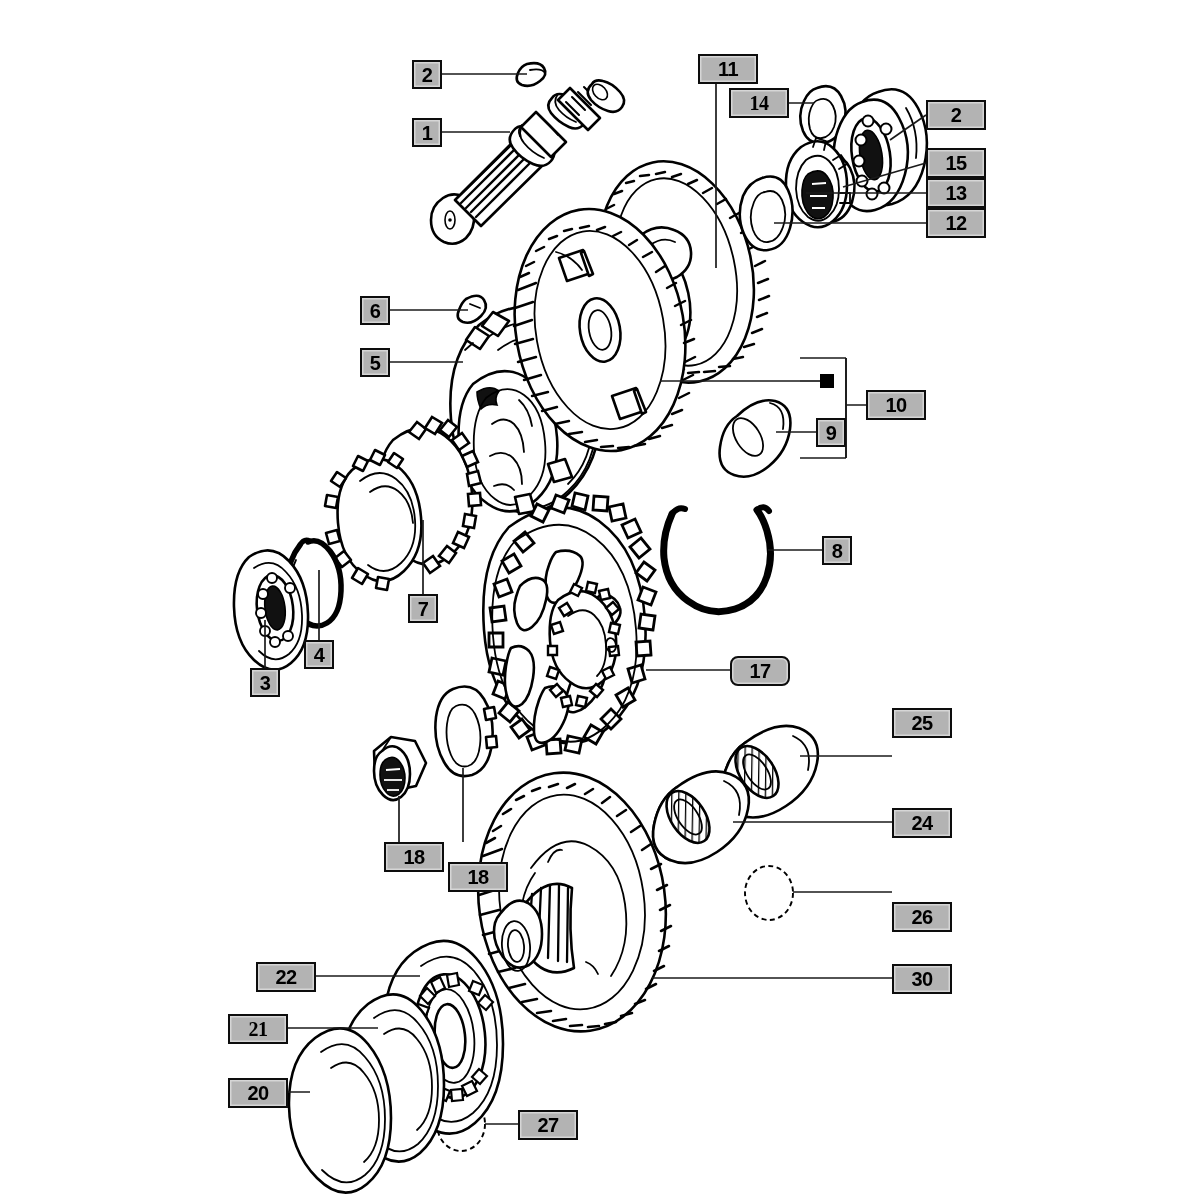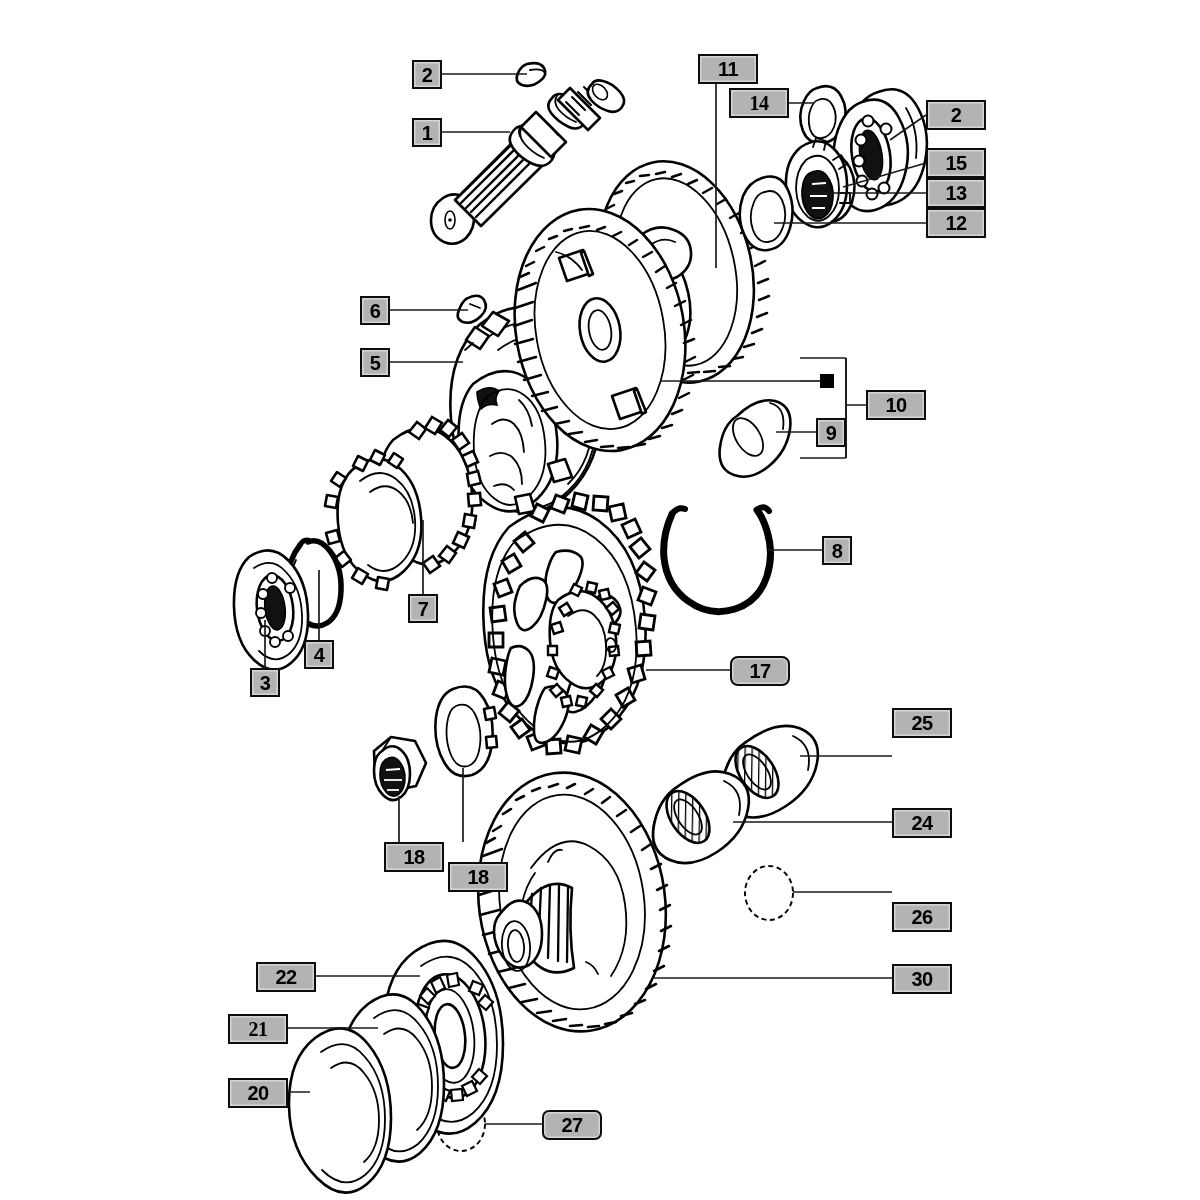--- a/index.html
+++ b/index.html
@@ -699,15 +699,15 @@
   <div class="callout w2" style="left:730px; top:656px;border-radius:8px;">17</div>
   <div class="callout w2" style="left:892px; top:708px;">25</div>
   <div class="callout w2" style="left:892px; top:808px;">24</div>
   <div class="callout w2" style="left:892px; top:878px;margin-top:24px;">26</div>
   <div class="callout w2" style="left:892px; top:964px;">30</div>
   <div class="callout w2" style="left:384px; top:842px;">18</div>
   <div class="callout w2" style="left:448px; top:862px;">18</div>
   <div class="callout w2" style="left:228px; top:962px;margin-left:28px;">22</div>
   <div class="callout w2" style="left:228px; top:1014px;font-family:Liberation Serif, serif;">21</div>
   <div class="callout w2" style="left:228px; top:1078px;">20</div>
-  <div class="callout w2" style="left:542px; top:1110px;border-radius:7px;">27</div>
+  <div class="callout w2" style="left:518px; top:1110px;">27</div>
 
 </div>
 
 </body></html>

